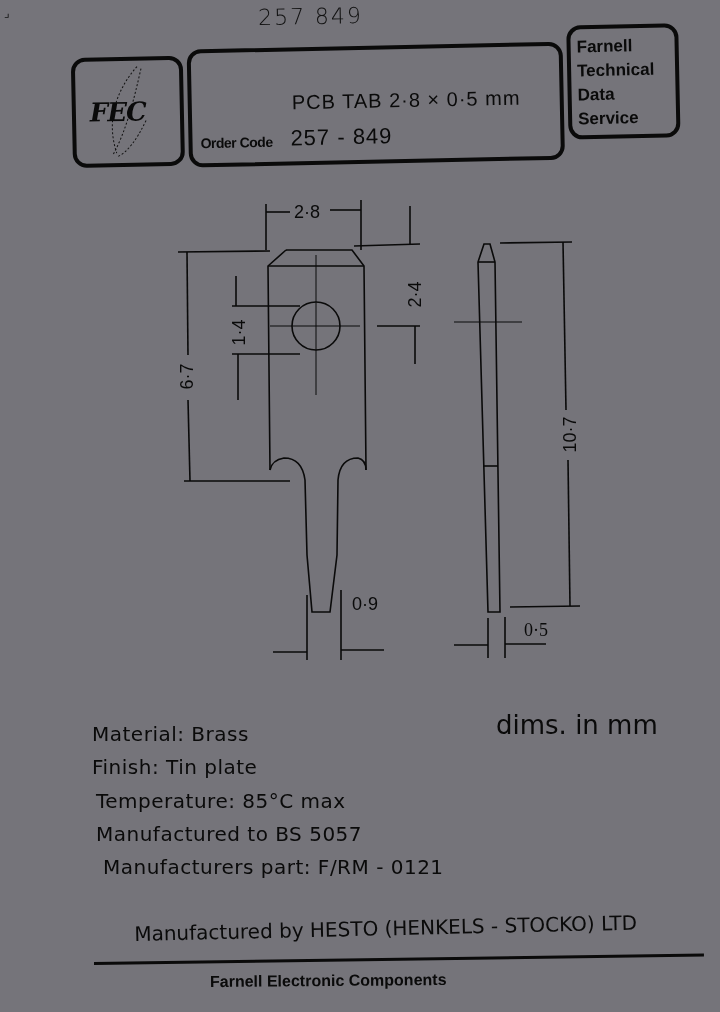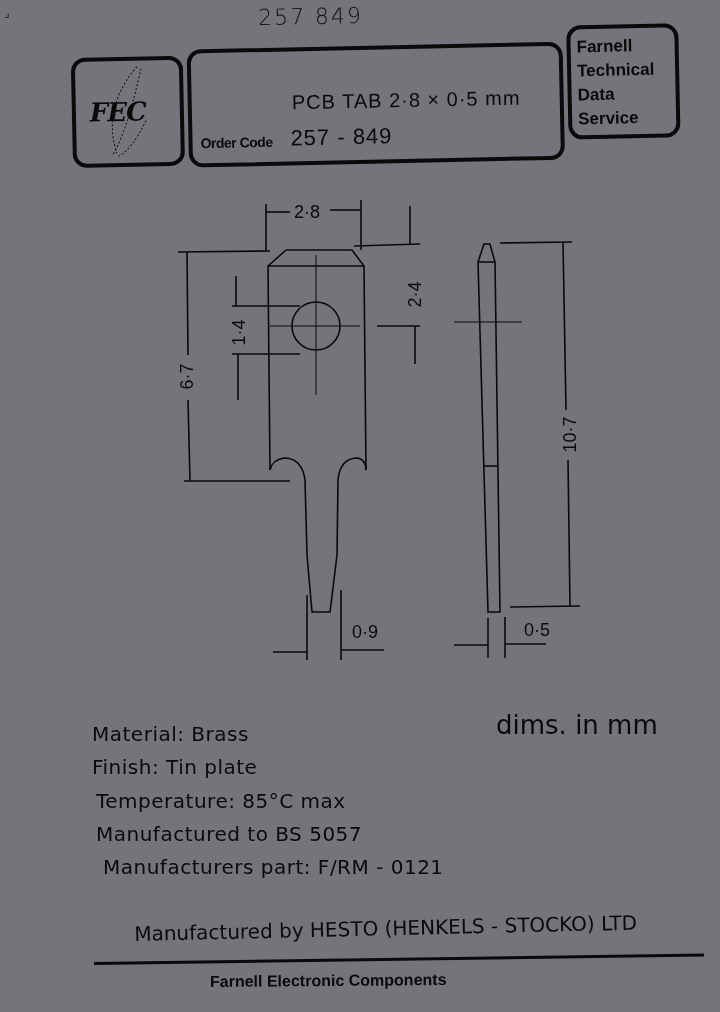--- a/index.html
+++ b/index.html
@@ -118,22 +118,22 @@
         <line x1="505" y1="617" x2="505" y2="658"></line>
       <line x1="454" y1="645" x2="488" y2="645"></line>
         <line x1="505" y1="644" x2="546" y2="644"></line>
     </g>
   </svg>
   <span class="abs dim" style="left:294px;top:202px;">2·8</span>
   <span class="abs dim" style="left:402px;top:284px;transform:rotate(-90deg);">2·4</span>
   <span class="abs dim" style="left:226px;top:322px;transform:rotate(-90deg);">1·4</span>
   <span class="abs dim" style="left:174px;top:366px;transform:rotate(-90deg);">6·7</span>
   <span class="abs dim" style="left:552px;top:424px;transform:rotate(-90deg);">10·7</span>
-  <span class="abs dim" style="left:352px;top:622px;">0·9</span>
-  <span class="abs dim" style="left:524px;top:620px;">0·5</span>
+  <span class="abs dim" style="left:352px;top:594px;">0·9</span>
+  <span class="abs dim" style="left:524px;top:620px;font-family:Liberation Serif, serif;">0·5</span>
 </div>
 
 <div class="abs dims-units">dims. in mm</div>
 <div class="abs spec" style="top:722px;">Material: Brass</div>
 <div class="abs spec" style="top:755px;">Finish: Tin plate</div>
 <div class="abs spec" style="top:789px;left:96px;text-align:right;">Temperature: 85°C max</div>
 <div class="abs spec" style="top:822px;left:96px;">Manufactured to BS 5057</div>
 <div class="abs spec" style="top:855px;left:96px;margin-left:7px;">Manufacturers part:    F/RM - 0121</div>
 
 <div class="abs manuf">Manufactured  by HESTO (HENKELS - STOCKO) LTD</div>

